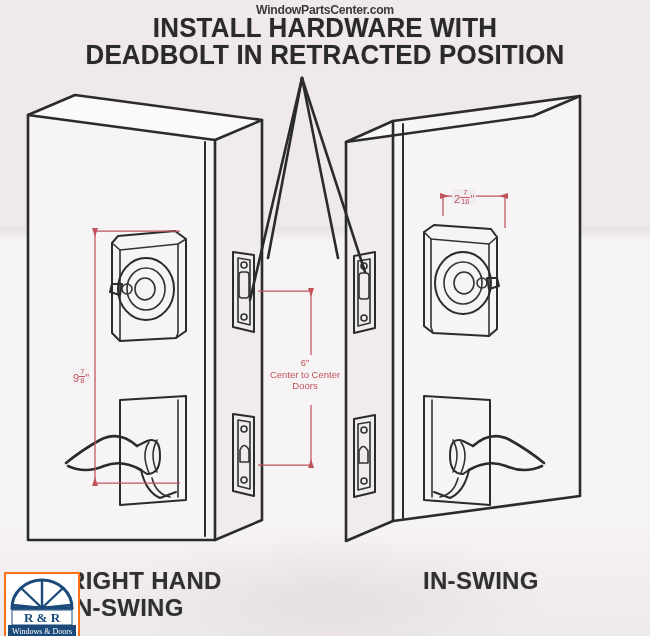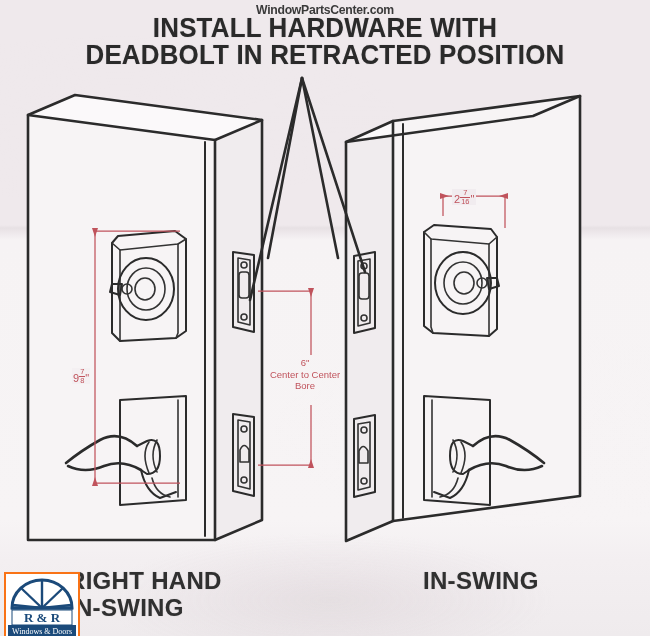--- a/index.html
+++ b/index.html
@@ -293,21 +293,21 @@
   <div class="headline l1">INSTALL HARDWARE WITH</div>
   <div class="headline l2">DEADBOLT IN RETRACTED POSITION</div>
 
   <div class="dim dim-9">
     <span>9</span><span class="frac"><span class="n">7</span><span class="d">8</span></span><span>"</span>
   </div>
 
   <div class="dim dim-center">
     <div>6"</div>
     <div>Center to Center</div>
-    <div>Bore</div>
+    <div>Doors</div>
   </div>
 
   <div class="dim dim-216">
     <span>2</span><span class="frac"><span class="n">7</span><span class="d">16</span></span><span>"</span>
   </div>
 
   <div class="footlabel foot-right">
     <div>RIGHT HAND</div>
     <div>IN-SWING</div>
   </div>

